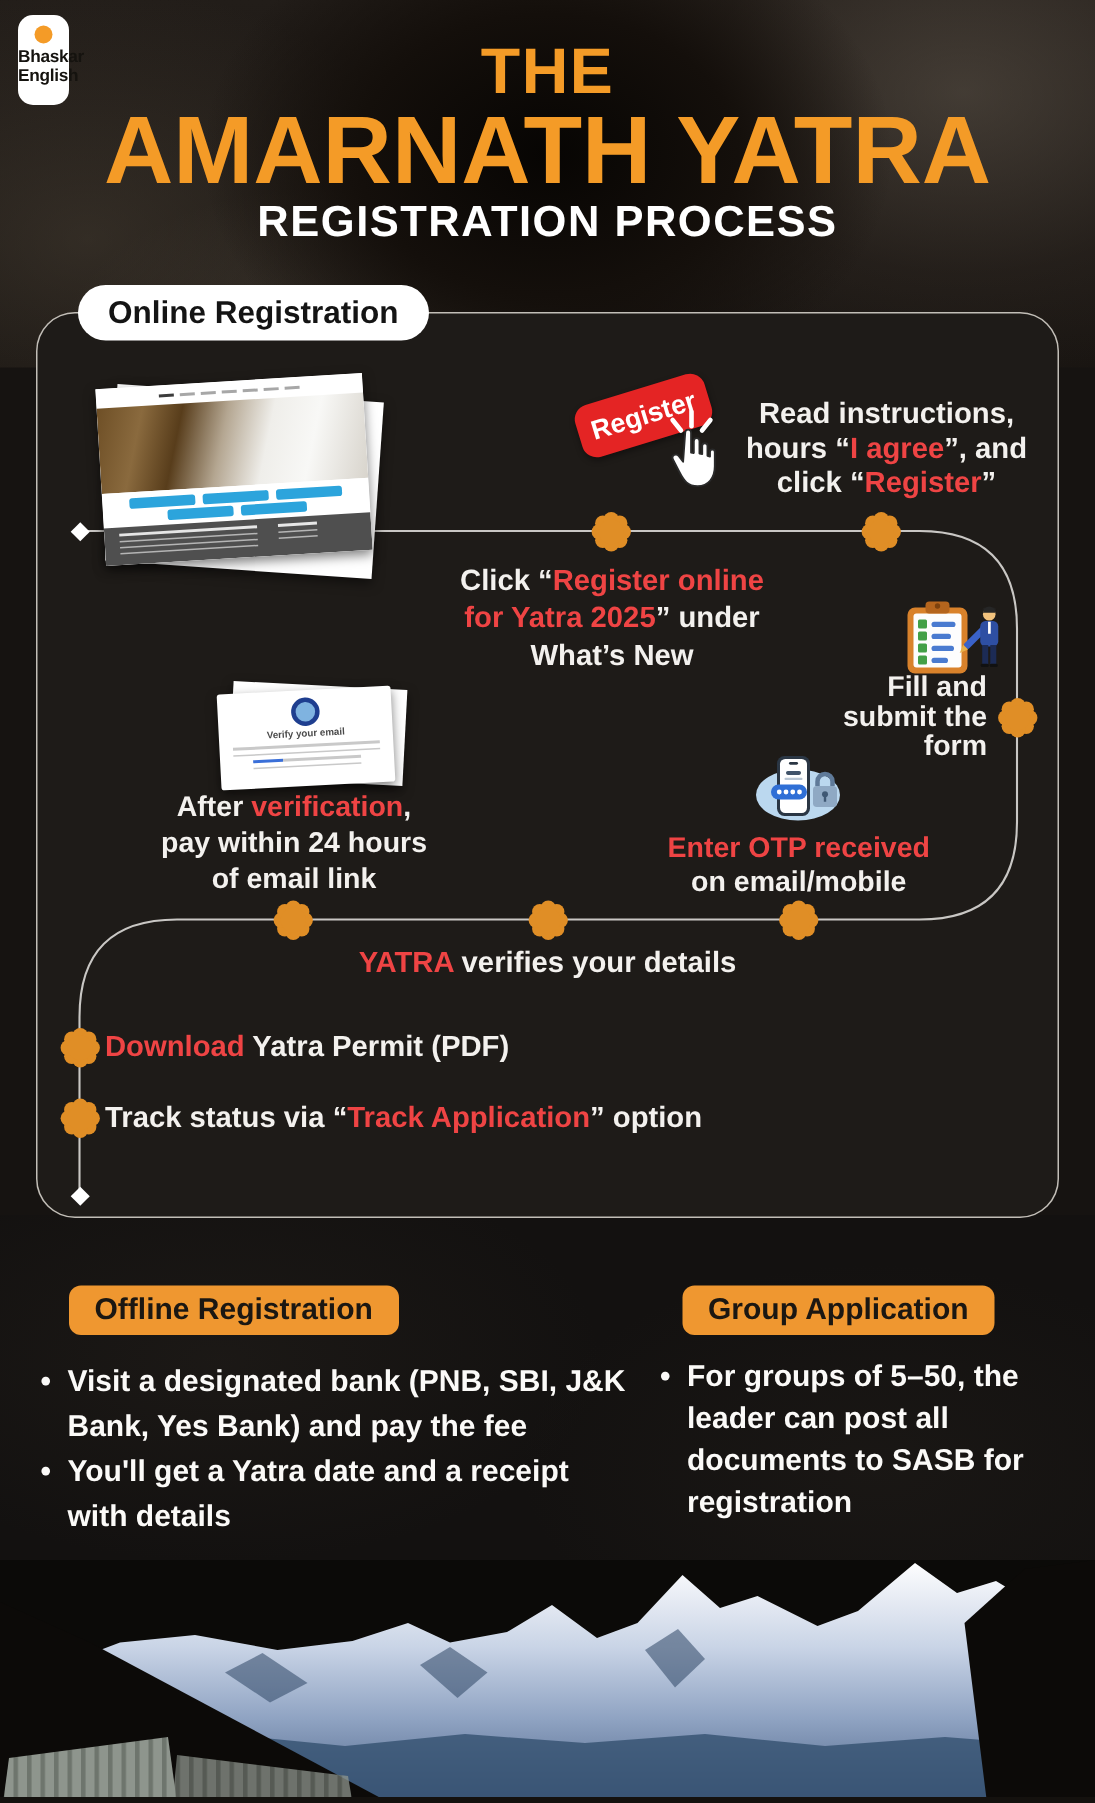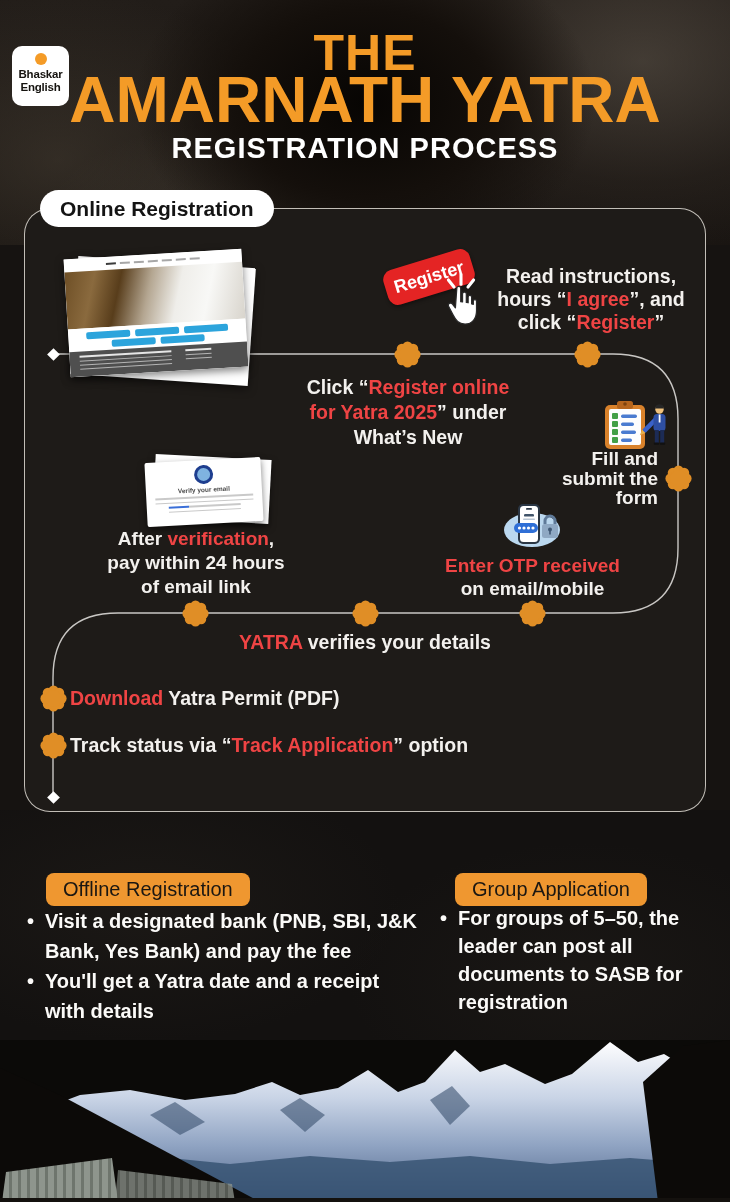--- a/index.html
+++ b/index.html
@@ -21,37 +21,37 @@
   }
   .below-tex{
     position:absolute;left:0;top:810px;width:730px;height:240px;
     background:
       radial-gradient(300px 160px at 20% 40%, rgba(66,58,48,.18) 0%, rgba(0,0,0,0) 85%),
       radial-gradient(280px 160px at 80% 70%, rgba(66,58,48,.14) 0%, rgba(0,0,0,0) 85%),
       #131110;
   }
   
   .logo{
-    position:absolute;left:12px;top:10px;width:57px;height:60px;z-index:9;
-    background:#fff;border-radius:10px;text-align:center;margin-top:36px;
+    position:absolute;left:12px;top:10px;width:34px;height:60px;z-index:9;
+    background:#fff;border-radius:10px;text-align:center;
   }
   .logo .dot{display:block;width:12px;height:12px;border-radius:50%;background:#F49B27;margin:7px auto 3px;}
   .logo .l{font-size:11.5px;font-weight:800;color:#15130f;line-height:13px;letter-spacing:-.2px;}
   
   .hd{position:absolute;left:0;width:730px;text-align:center;z-index:8;}
-  .hd-the{top:24px;font-size:50px;font-weight:800;color:#F49B27;letter-spacing:1px;}
+  .hd-the{top:24px;font-size:43px;font-weight:800;color:#F49B27;letter-spacing:1px;}
   .hd-title{top:64px;font-size:64px;font-weight:800;color:#F49B27;letter-spacing:0px;}
   .hd-sub{top:133px;font-size:29px;font-weight:700;color:#fff;letter-spacing:1px;}
   
   .card{
     position:absolute;left:24px;top:208px;width:680px;height:602px;z-index:1;
     background:#1E1B18;border:1.4px solid rgba(235,231,224,.8);border-radius:26px;
   }
   .pill-online{
-    position:absolute;left:40px;top:190px;z-index:9;
+    position:absolute;left:52px;top:190px;z-index:9;
     background:#fff;color:#141414;border-radius:20px;
     font-size:21px;font-weight:700;line-height:37px;padding:0 20px;
   }
   .pathsvg{position:absolute;left:0;top:0;width:730px;height:1202px;z-index:2;pointer-events:none;}
   .node{position:absolute;width:27px;height:27px;z-index:5;}
   .diamond{position:absolute;width:9px;height:9px;background:#fff;transform:rotate(45deg);z-index:5;}
   
   .t{position:absolute;z-index:6;font-weight:600;}
   .o{color:#ef4444;}
   .ctr{text-align:center;}
@@ -101,21 +101,21 @@
   .mail .mtitle{font-size:6.5px;font-weight:700;color:#4a4a4a;}
   .mail .ml{height:1.6px;background:#c9c9c9;margin:3px 9px 0;}
   .mail .ml.short{margin:3px 22px 0;}
   .mail .ml.blue{background:linear-gradient(90deg,#3a6fd8 0 28%,#c9c9c9 28%);}
   
   .clip-ic{position:absolute;left:604px;top:397px;width:70px;height:54px;z-index:6;}
   .otp-ic{position:absolute;left:501px;top:502px;width:62px;height:50px;z-index:6;}
   
   .pill2{
     position:absolute;z-index:6;background:#EF9730;color:#1b1712;border-radius:8px;
-    font-size:20px;font-weight:400;line-height:33px;padding:0 17px;margin-top:16px;
+    font-size:20px;font-weight:700;line-height:33px;padding:0 17px;
   }
   .blist{position:absolute;z-index:6;font-size:20px;font-weight:600;color:#FBFAF8;}
   .bi{display:flex;}
   .bi .dot{width:18px;flex:0 0 18px;}
   .off-list{left:27px;top:906px;width:400px;line-height:30px;}
   .grp-list{left:440px;top:904px;width:258px;line-height:28px;}
   .off-list .bi{margin-bottom:0px;}
   
   .mountains{position:absolute;left:0;top:1040px;width:730px;height:162px;z-index:3;}
 </style>

